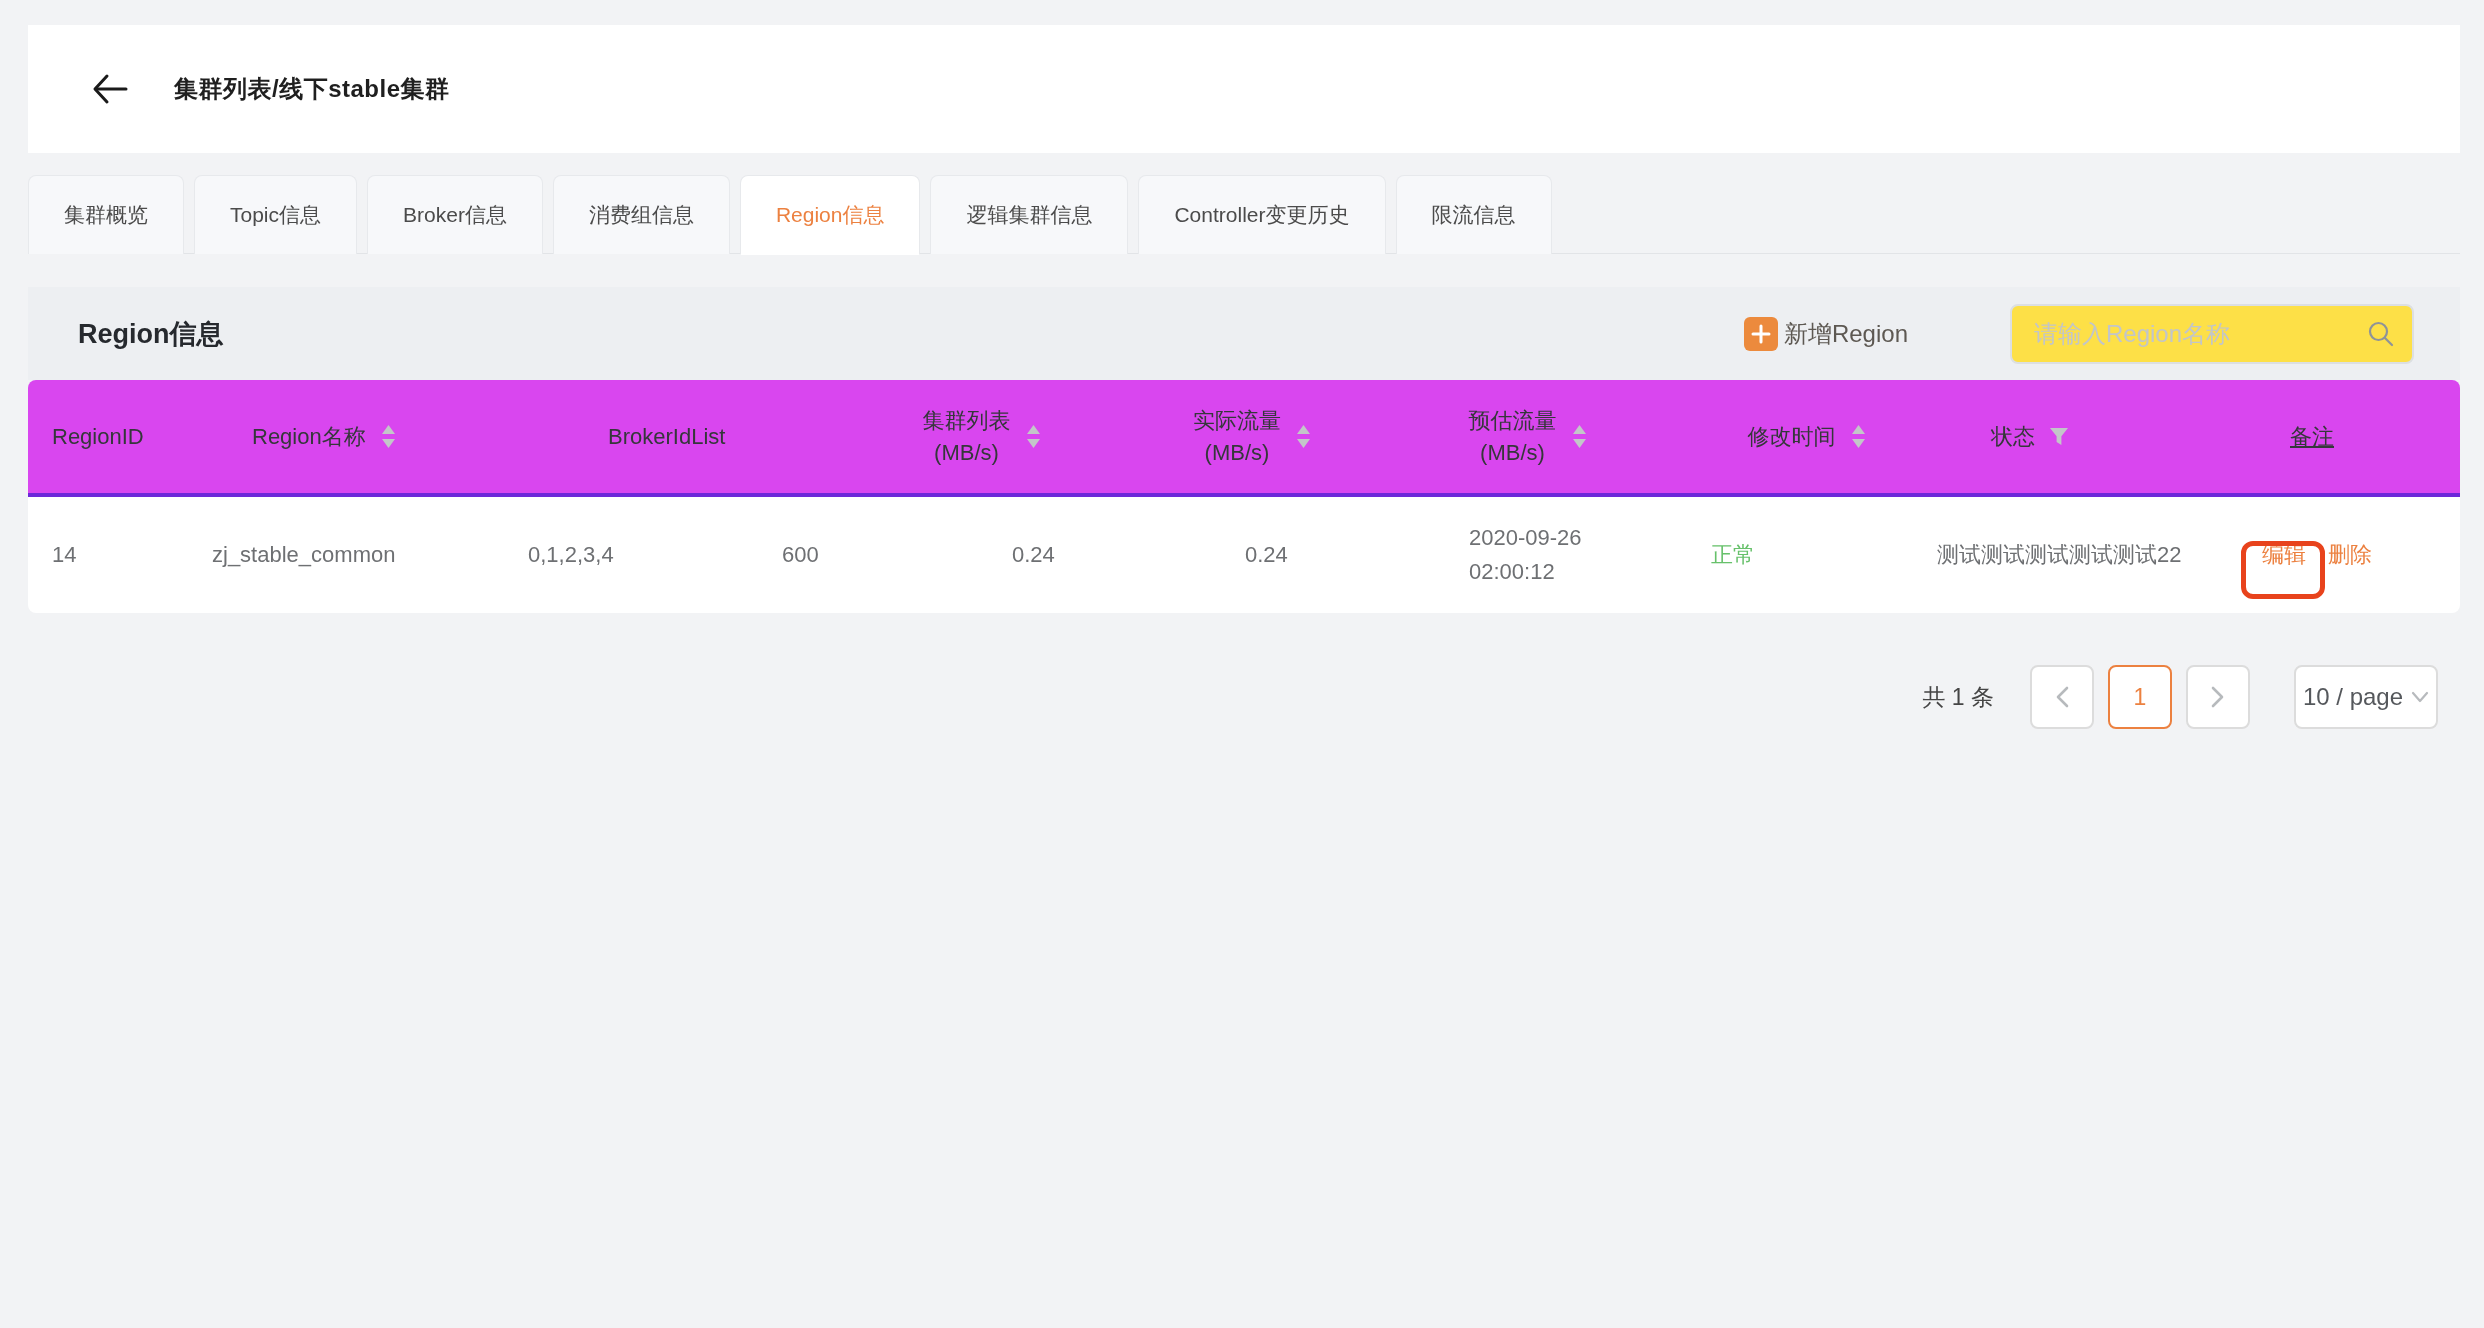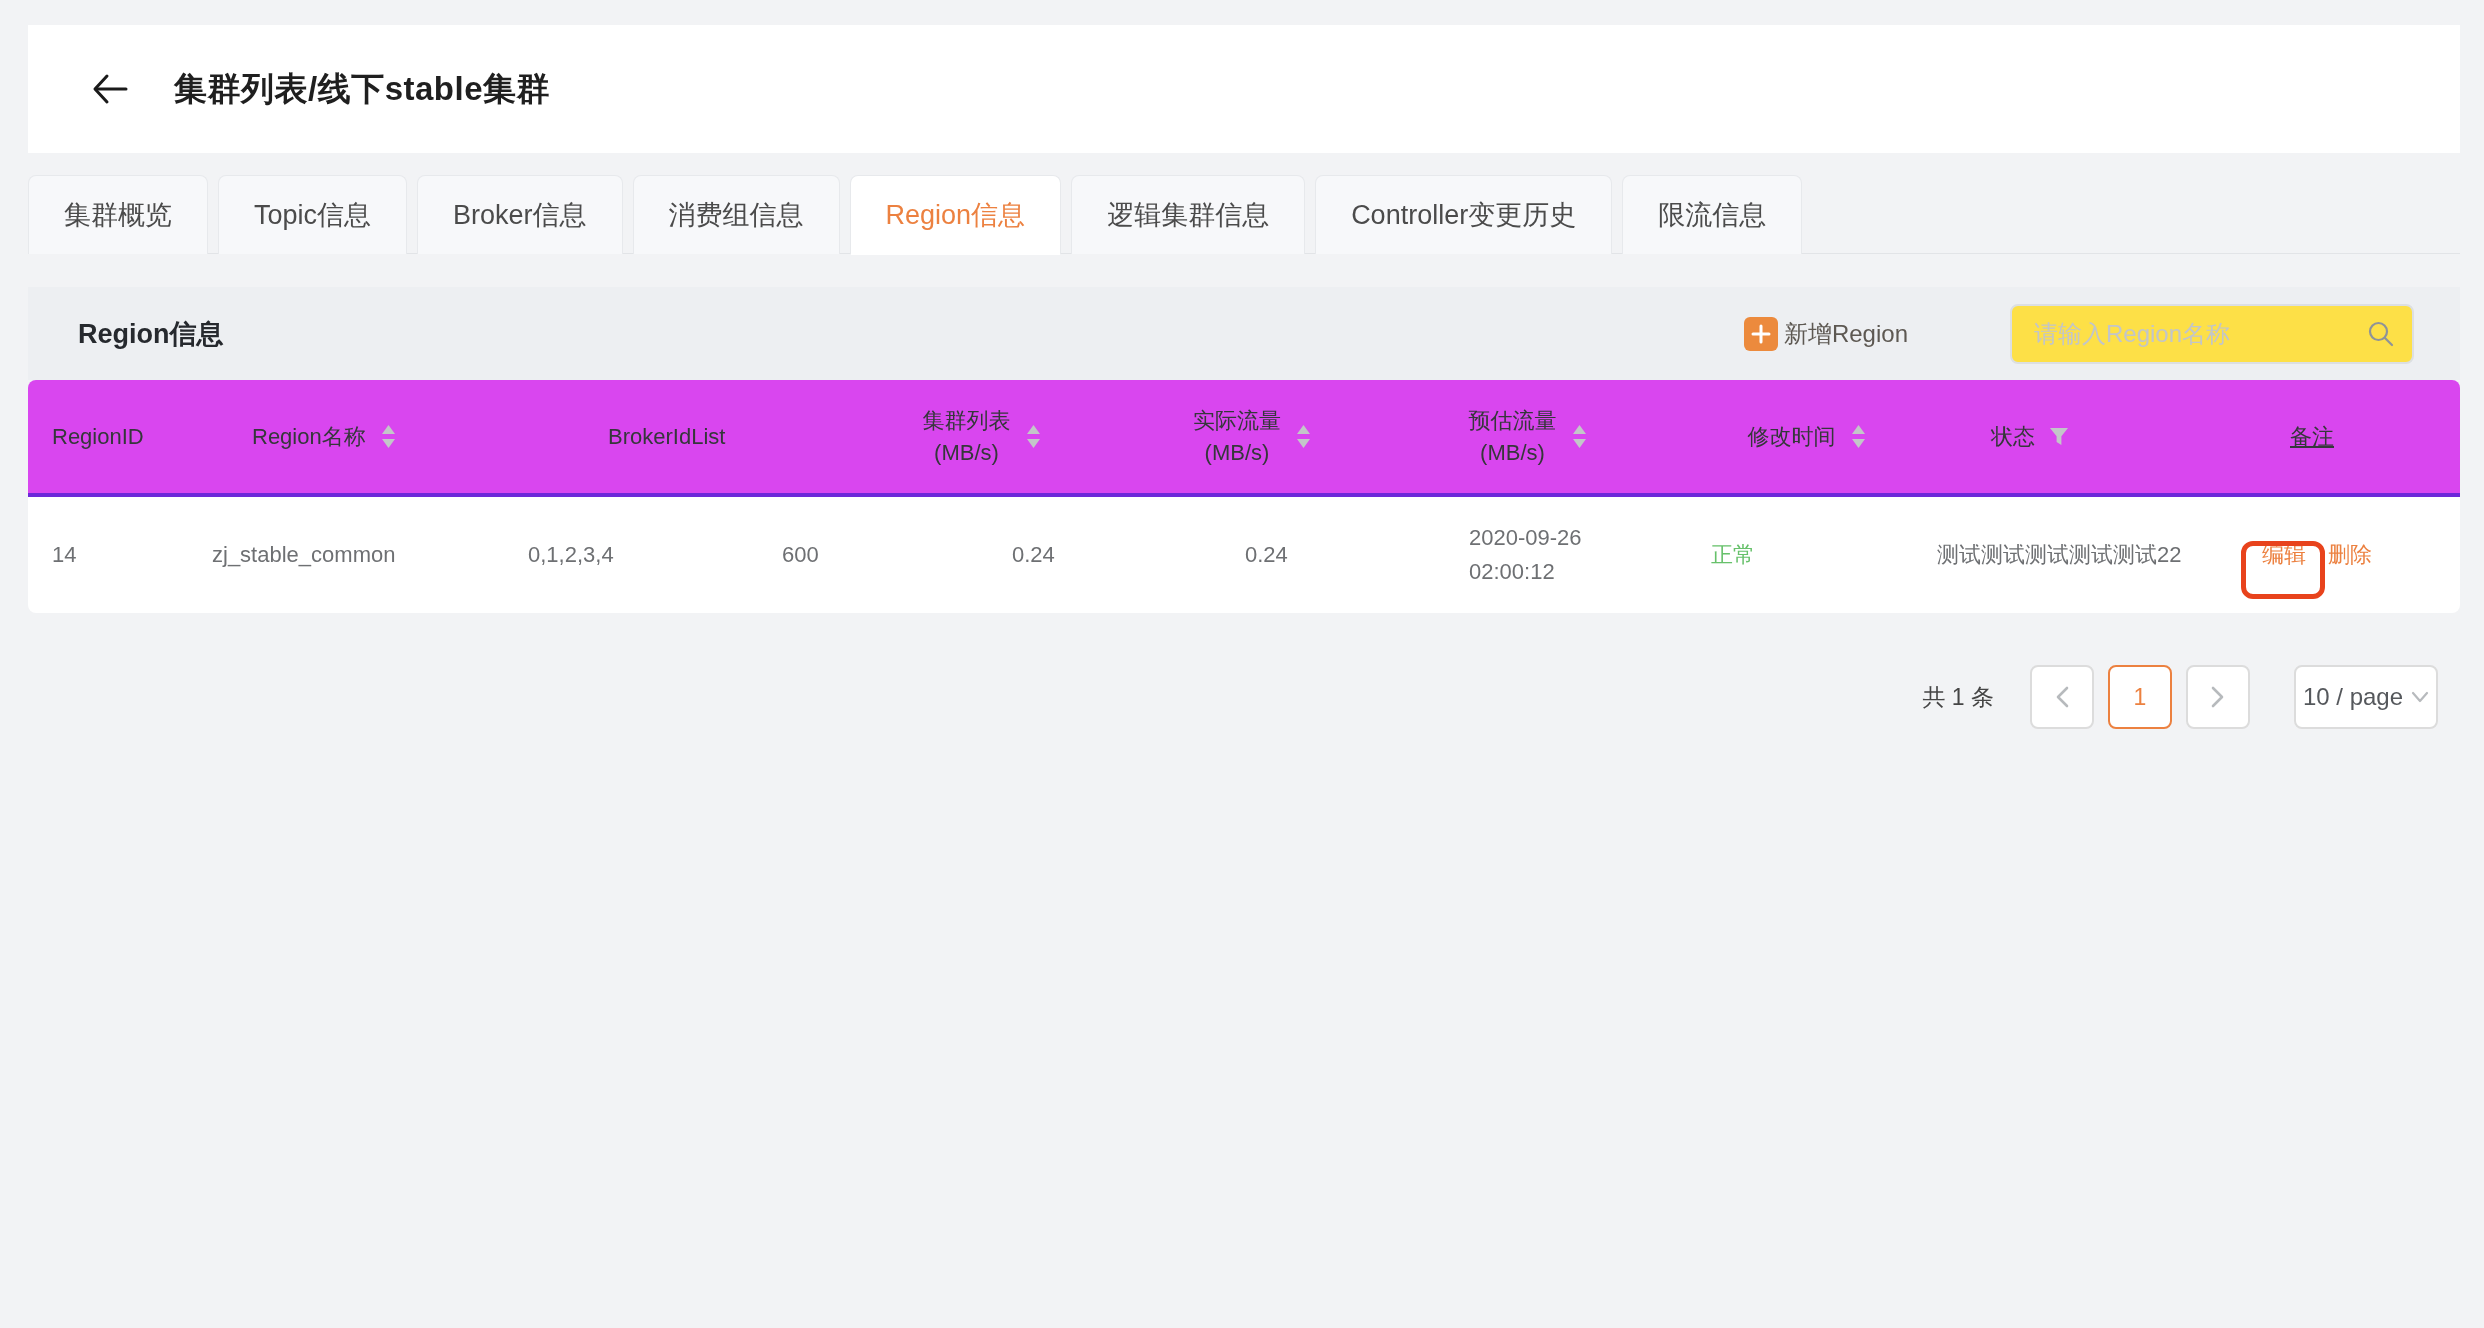--- a/index.html
+++ b/index.html
@@ -11,31 +11,31 @@
     position:relative;
   }
   .page { position:relative; width:2484px; height:1328px; }
 
   
   .header-card {
     position:absolute; left:28px; top:25px; width:2432px; height:128px;
     background:#ffffff; display:flex; align-items:center; padding-left:62px;
   }
   .back-btn { width:40px; height:34px; display:flex; align-items:center; justify-content:center; cursor:pointer; }
-  .page-title { margin-left:44px; font-size:33px; font-weight:bold; color:#1f1f1f; letter-spacing:0.5px; }
+  .page-title { margin-left:44px; font-size:24px; font-weight:bold; color:#1f1f1f; letter-spacing:0.5px; }
 
   
   .tabs-bar {
     position:absolute; left:28px; top:175px; width:2432px; height:79px;
     display:flex; gap:10px; border-bottom:1px solid #e2e4e7;
   }
   .tab {
     height:79px; padding:0 35px; display:flex; align-items:center; justify-content:center;
     background:#f7f8fa; border:1px solid #e7e9ec; border-bottom:none;
-    border-radius:8px 8px 0 0; font-size:27px; color:#4b4b4b; cursor:pointer; white-space:nowrap;
+    border-radius:8px 8px 0 0; font-size:21px; color:#4b4b4b; cursor:pointer; white-space:nowrap;
   }
   .tab.active { background:#ffffff; color:#ec8140; position:relative; }
   .tab.active::after { content:""; position:absolute; left:0; right:0; bottom:-1px; height:1px; background:#ffffff; }
 
   
   .panel-header {
     position:absolute; left:28px; top:287px; width:2432px; height:93px;
     background:#edeff2; display:flex; align-items:center; padding:0 46px 0 50px;
   }
   .panel-title { font-size:27px; font-weight:bold; color:#26292e; }

